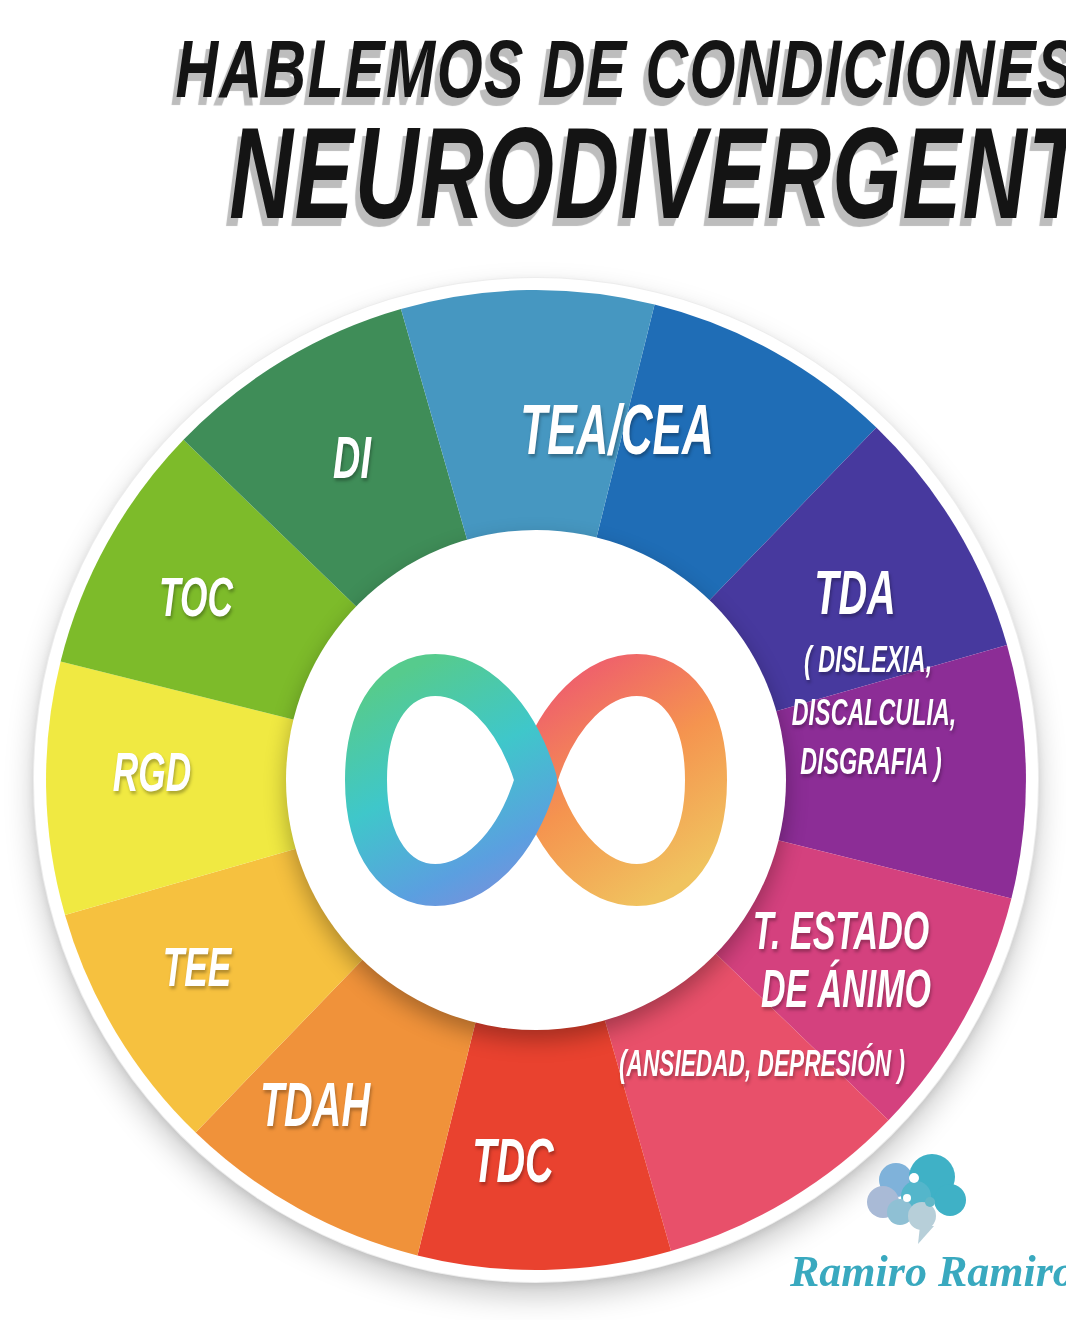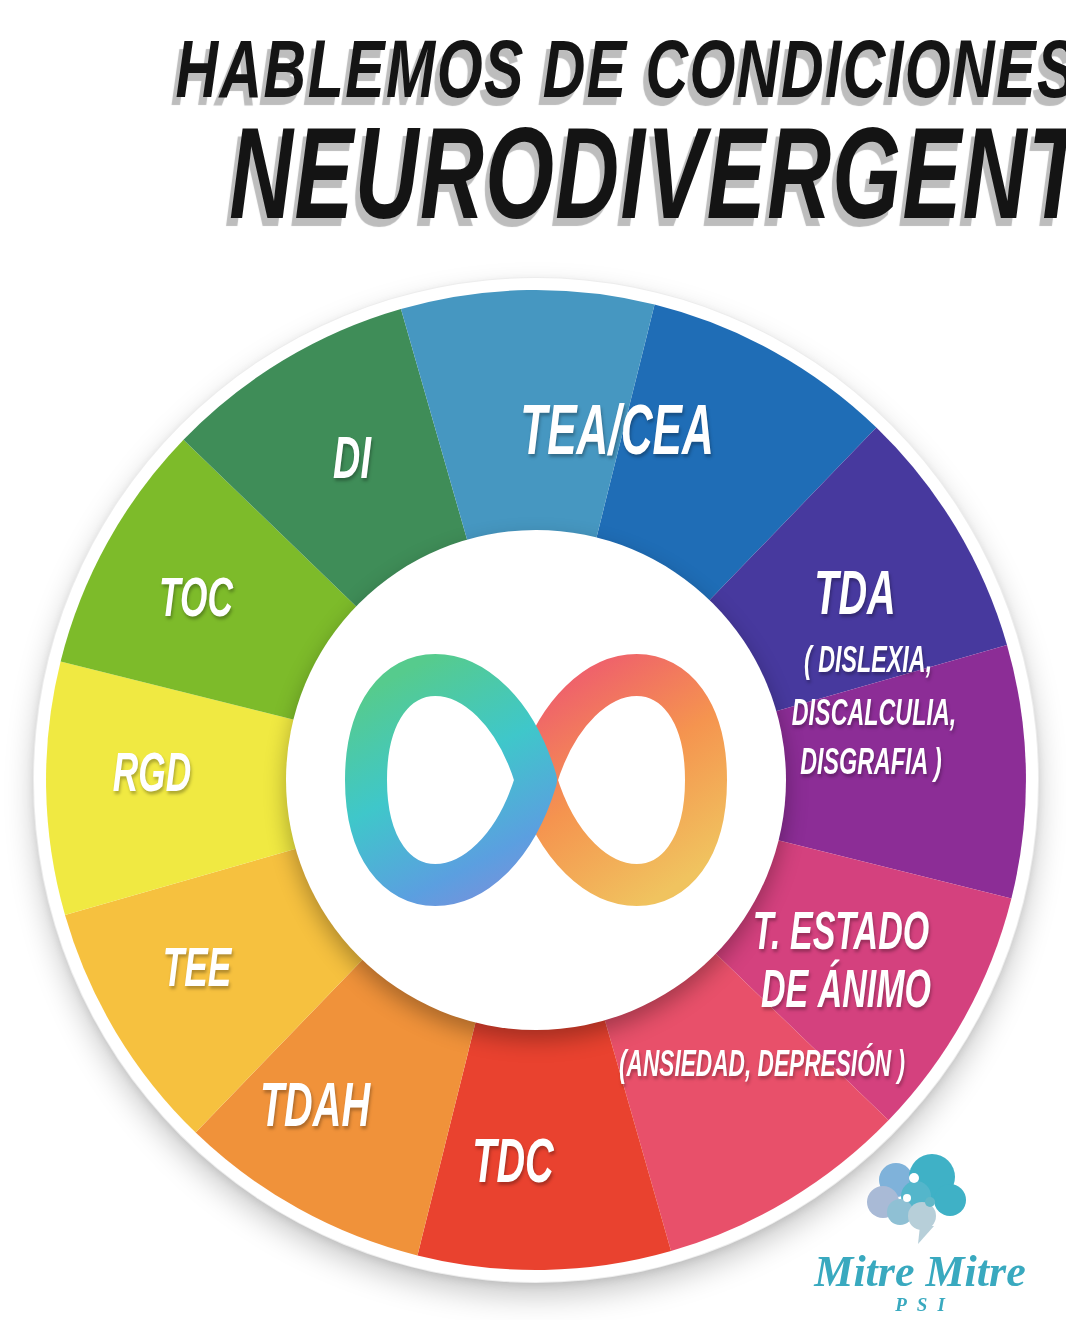--- a/index.html
+++ b/index.html
@@ -120,17 +120,16 @@
       <circle cx="70" cy="27" r="23" fill="#3fb1c6"></circle>
       <circle cx="88" cy="50" r="16" fill="#3fb1c6"></circle>
       <circle cx="54" cy="46" r="15" fill="#54b6cb"></circle>
       <circle cx="38" cy="62" r="13" fill="#8fc0d4"></circle>
       <circle cx="60" cy="66" r="14" fill="#b7cfd9"></circle>
       <path d="M58,76 L56,94 L72,76 Z" fill="#b7cfd9"></path>
       <circle cx="52" cy="28" r="5" fill="#ffffff"></circle>
       <circle cx="45" cy="48" r="4" fill="#ffffff"></circle>
       <circle cx="68" cy="52" r="5" fill="#63b8c8"></circle>
     </svg>
-    <div class="logo-name">Mitre Mitre</div>
-    <div class="logo-sub">PSI</div>
+    <div class="logo-name">Ramiro Ramiro</div>
   </div>
 
 </div>
 
 </body></html>

